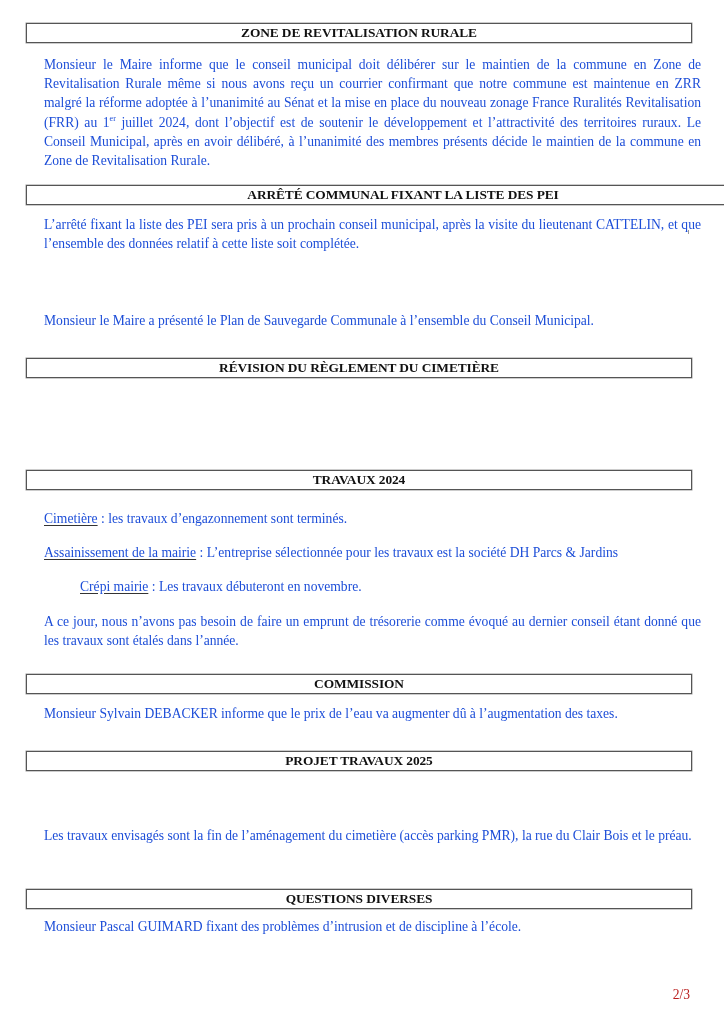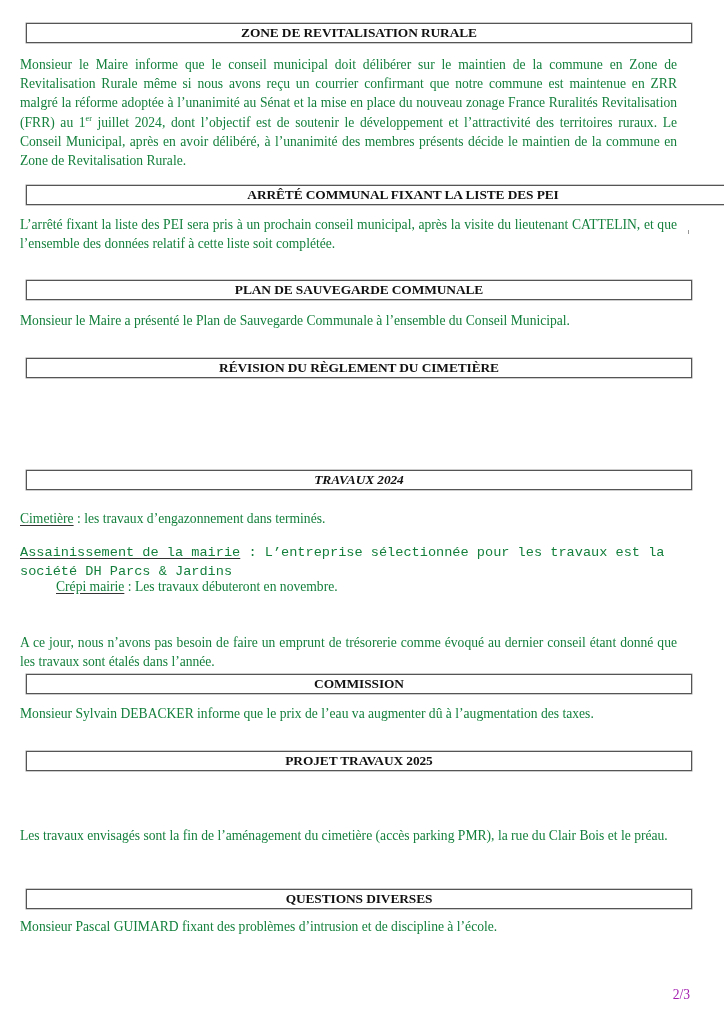--- a/index.html
+++ b/index.html
@@ -31,37 +31,37 @@
       text-align: center;
       font-weight: bold;
       font-size: 13.4px;
       line-height: 18px;
       letter-spacing: -0.1px;
       color: #111;
       transform-origin: center;
     }
     .para {
       position: absolute;
-      left: 20px;
+      left: 44px;
       width: 657px;
       font-size: 13.6px;
       line-height: 19.2px;
       text-align: justify;
-      color: #15803d;
+      color: #1d4ed8;
       margin: 0;
     }
     .para.nojust { text-align: left; }
     .ul { text-decoration: underline; text-decoration-color: #333; text-underline-offset: 2px; }
     .sup { font-size: 8px; vertical-align: super; line-height: 0; }
     .page-number {
       position: absolute;
       right: 34px;
       top: 987px;
       font-size: 13.6px;
-      color: #a21caf;
+      color: #b91c1c;
     }
     .speck {
       position: absolute;
       left: 688px;
       top: 230px;
       width: 1px;
       height: 4px;
       background: #999;
     }
   </style>
@@ -70,30 +70,29 @@
 
 <div class="page">
 
   <div class="section-header" style="top:23px;">ZONE DE REVITALISATION RURALE</div>
   <p class="para" style="top:55px;"><span>Monsieur le Maire informe que le conseil municipal doit délibérer sur le maintien de la commune en Zone de Revitalisation Rurale même si nous avons reçu un courrier confirmant que notre commune est maintenue en ZRR malgré la réforme adoptée à l’unanimité au Sénat et la mise en place du nouveau zonage France Ruralités Revitalisation (FRR) au 1</span><span class="sup">er</span><span> juillet 2024, dont l’objectif est de soutenir le développement et l’attractivité des territoires ruraux. Le Conseil Municipal, après en avoir délibéré, à l’unanimité des membres présents décide le maintien de la commune en Zone de Revitalisation Rurale.</span></p>
 
   <div class="section-header" style="top:185px;padding-left:44px;">ARRÊTÉ COMMUNAL FIXANT LA LISTE DES PEI</div>
   <p class="para" style="top:215px;">L’arrêté fixant la liste des PEI sera pris à un prochain conseil municipal, après la visite du lieutenant CATTELIN, et que l’ensemble des données relatif à cette liste soit complétée.</p>
   <div class="speck"></div>
 
-  <div class="section-header" style="top:280px;">PLAN DE SAUVEGARDE COMMUNALE</div>
   <p class="para nojust" style="top:311px;">Monsieur le Maire a présenté le Plan de Sauvegarde Communale à l’ensemble du Conseil Municipal.</p>
 
   <div class="section-header" style="top:358px;">RÉVISION DU RÈGLEMENT DU CIMETIÈRE</div>
 
-  <div class="section-header" style="top:470px;font-style:italic;">TRAVAUX 2024</div>
-  <p class="para nojust" style="top:509px;"><span class="ul">Cimetière</span><span> : les travaux d’engazonnement dans terminés.</span></p>
-  <p class="para nojust" style="top:543px;font-family:Liberation Mono, monospace;"><span class="ul">Assainissement de la mairie</span><span> : L’entreprise sélectionnée pour les travaux est la société DH Parcs &amp; Jardins</span></p>
+  <div class="section-header" style="top:470px;">TRAVAUX 2024</div>
+  <p class="para nojust" style="top:509px;"><span class="ul">Cimetière</span><span> : les travaux d’engazonnement sont terminés.</span></p>
+  <p class="para nojust" style="top:543px;"><span class="ul">Assainissement de la mairie</span><span> : L’entreprise sélectionnée pour les travaux est la société DH Parcs &amp; Jardins</span></p>
   <p class="para nojust" style="top:577px;margin-left:36px;"><span class="ul">Crépi mairie</span><span> : Les travaux débuteront en novembre.</span></p>
-  <p class="para" style="top:612px;margin-top:21px;">A ce jour, nous n’avons pas besoin de faire un emprunt de trésorerie comme évoqué au dernier conseil étant donné que les travaux sont étalés dans l’année.</p>
+  <p class="para" style="top:612px;">A ce jour, nous n’avons pas besoin de faire un emprunt de trésorerie comme évoqué au dernier conseil étant donné que les travaux sont étalés dans l’année.</p>
 
   <div class="section-header" style="top:674px;">COMMISSION</div>
   <p class="para nojust" style="top:704px;">Monsieur Sylvain DEBACKER informe que le prix de l’eau va augmenter dû à l’augmentation des taxes.</p>
 
   <div class="section-header" style="top:751px;">PROJET TRAVAUX 2025</div>
   <p class="para" style="top:826px;">Les travaux envisagés sont la fin de l’aménagement du cimetière (accès parking PMR), la rue du Clair Bois et le préau.</p>
 
   <div class="section-header" style="top:889px;">QUESTIONS DIVERSES</div>
   <p class="para nojust" style="top:917px;">Monsieur Pascal GUIMARD fixant des problèmes d’intrusion et de discipline à l’école.</p>
 

